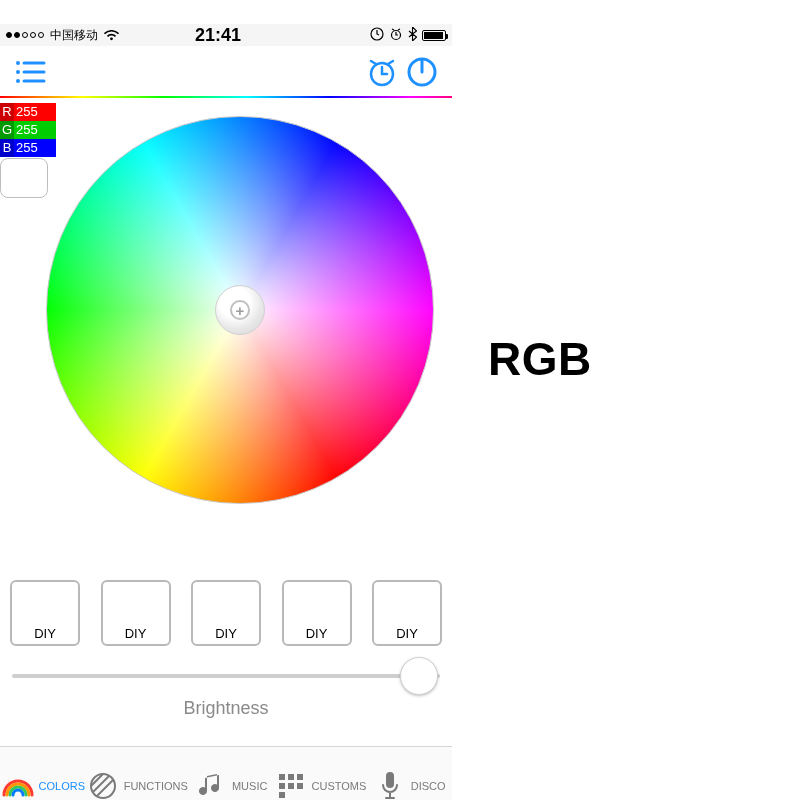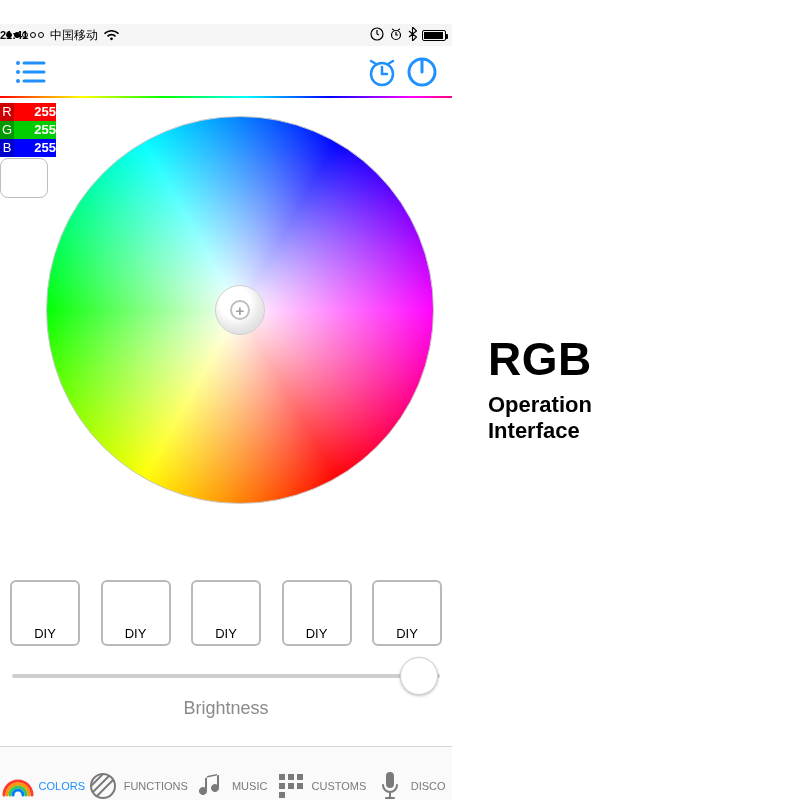--- a/index.html
+++ b/index.html
@@ -31,21 +31,21 @@
     align-items: center;
     padding: 0 6px;
     gap: 6px;
     border-bottom: 0;
   }
   .signal-dots { display: flex; gap: 2px; align-items: center; }
   .dot { width: 6px; height: 6px; border-radius: 50%; border: 1px solid #000; }
   .dot.filled { background: #000; }
   .carrier { font-size: 12px; }
   .wifi svg, .blue svg, .lock svg, .alarm-s svg { display: block; }
-  .sb-center { position: absolute; left: 0; right: 16px; text-align: left; font-weight: 600; font-size: 11px; }
+  .sb-center { position: absolute; left: 0; right: 16px; text-align: center; font-weight: 600; font-size: 18px; }
   .sb-right { margin-left: auto; display: flex; align-items: center; gap: 5px; }
   .battery { width: 24px; height: 11px; border: 1px solid #000; border-radius: 2px; position: relative; }
   .battery::after { content: ""; position: absolute; right: -3px; top: 3px; width: 2px; height: 5px; background: #000; border-radius: 0 1px 1px 0; }
   .battery .lvl { position: absolute; left: 1px; top: 1px; bottom: 1px; width: 85%; background: #000; }
 
   
   .toolbar {
     height: 52px;
     display: flex;
     align-items: center;
@@ -74,21 +74,21 @@
     left: 0; top: 79px;
     display: flex; flex-direction: column;
   }
   .rgb-row {
     display: flex; align-items: stretch;
     height: 18px; width: 56px;
     color: #fff; font-size: 13px; line-height: 18px;
     font-family: Arial, sans-serif;
   }
   .rgb-row .lbl { width: 14px; text-align: center; }
-  .rgb-row .val { flex: 1; text-align: right; padding-left: 16px; font-weight: bold; }
+  .rgb-row .val { flex: 1; text-align: left; padding-left: 2px; }
   .rgb-r .lbl { background:#cc0000; } .rgb-r .val { background:#ff0000; }
   .rgb-g .lbl { background:#009900; } .rgb-g .val { background:#00cc00; }
   .rgb-b .lbl { background:#0000cc; } .rgb-b .val { background:#0000ff; }
 
   .preview-swatch {
     position: absolute;
     left: 0; top: 134px;
     width: 48px; height: 40px;
     border: 1px solid #bdbdbd; border-radius: 8px;
     background: #ffffff;
@@ -370,15 +370,14 @@
             </svg>
         </span>
         <span>DISCO</span>
       </div>
     </div>
 
   </div>
 
   <div class="caption">
     <div class="big">RGB</div>
-    <div class="sub">Operation Interface</div>
   </div>
 </div>
 
 </body></html>

